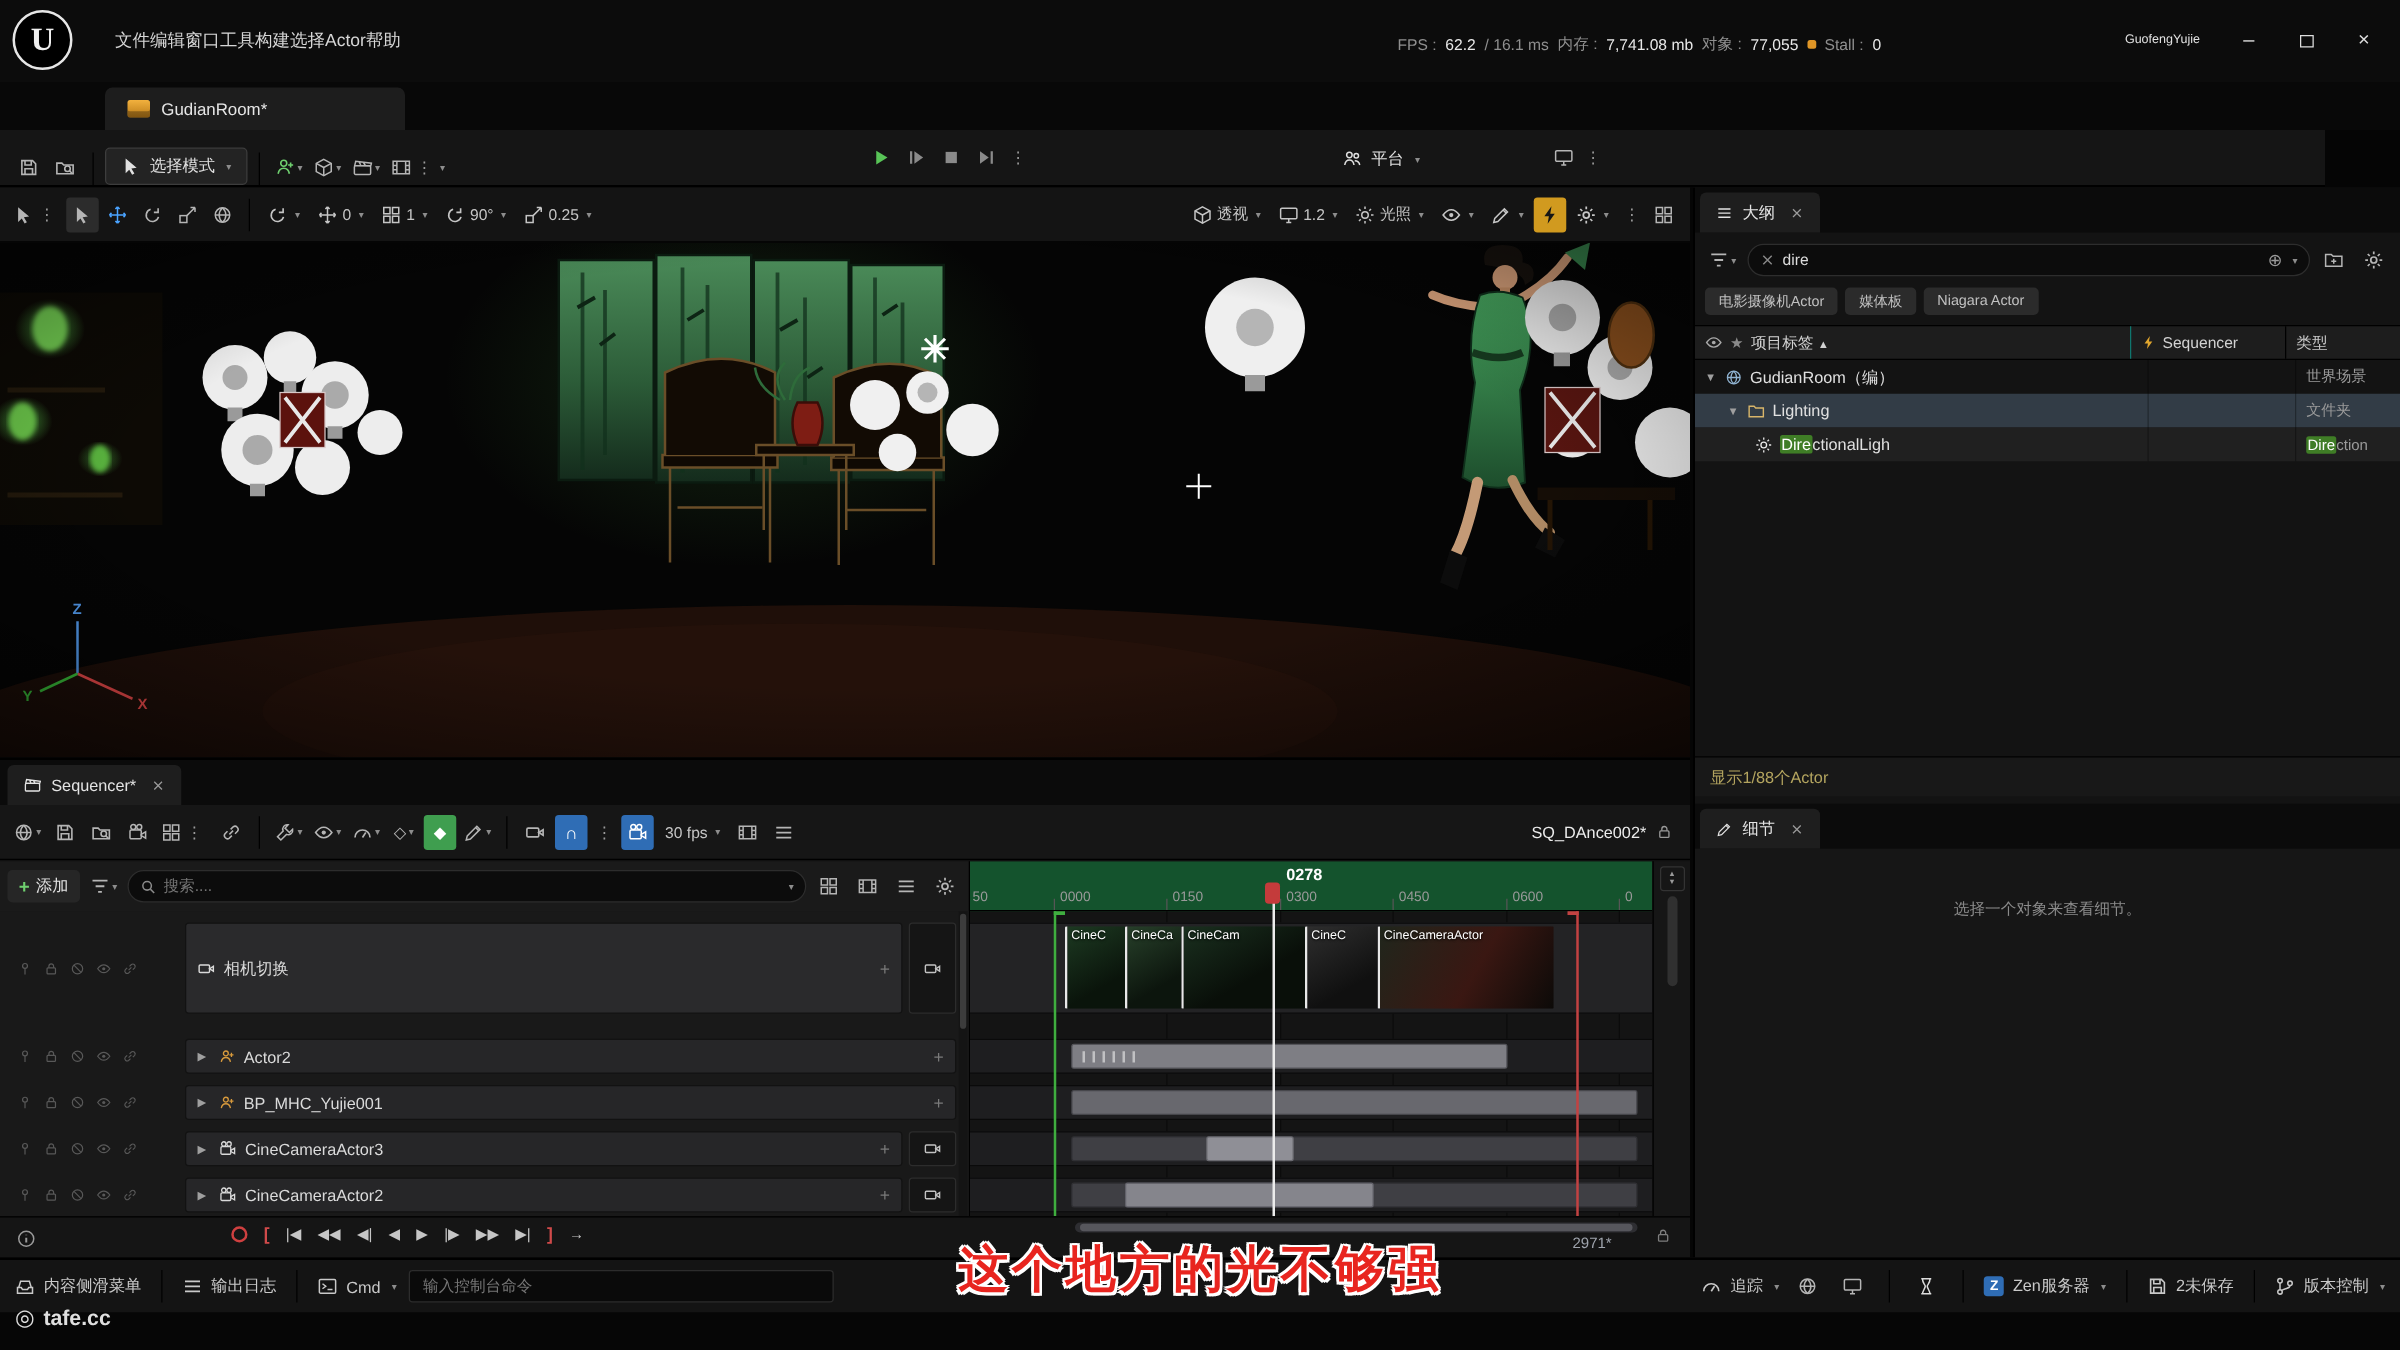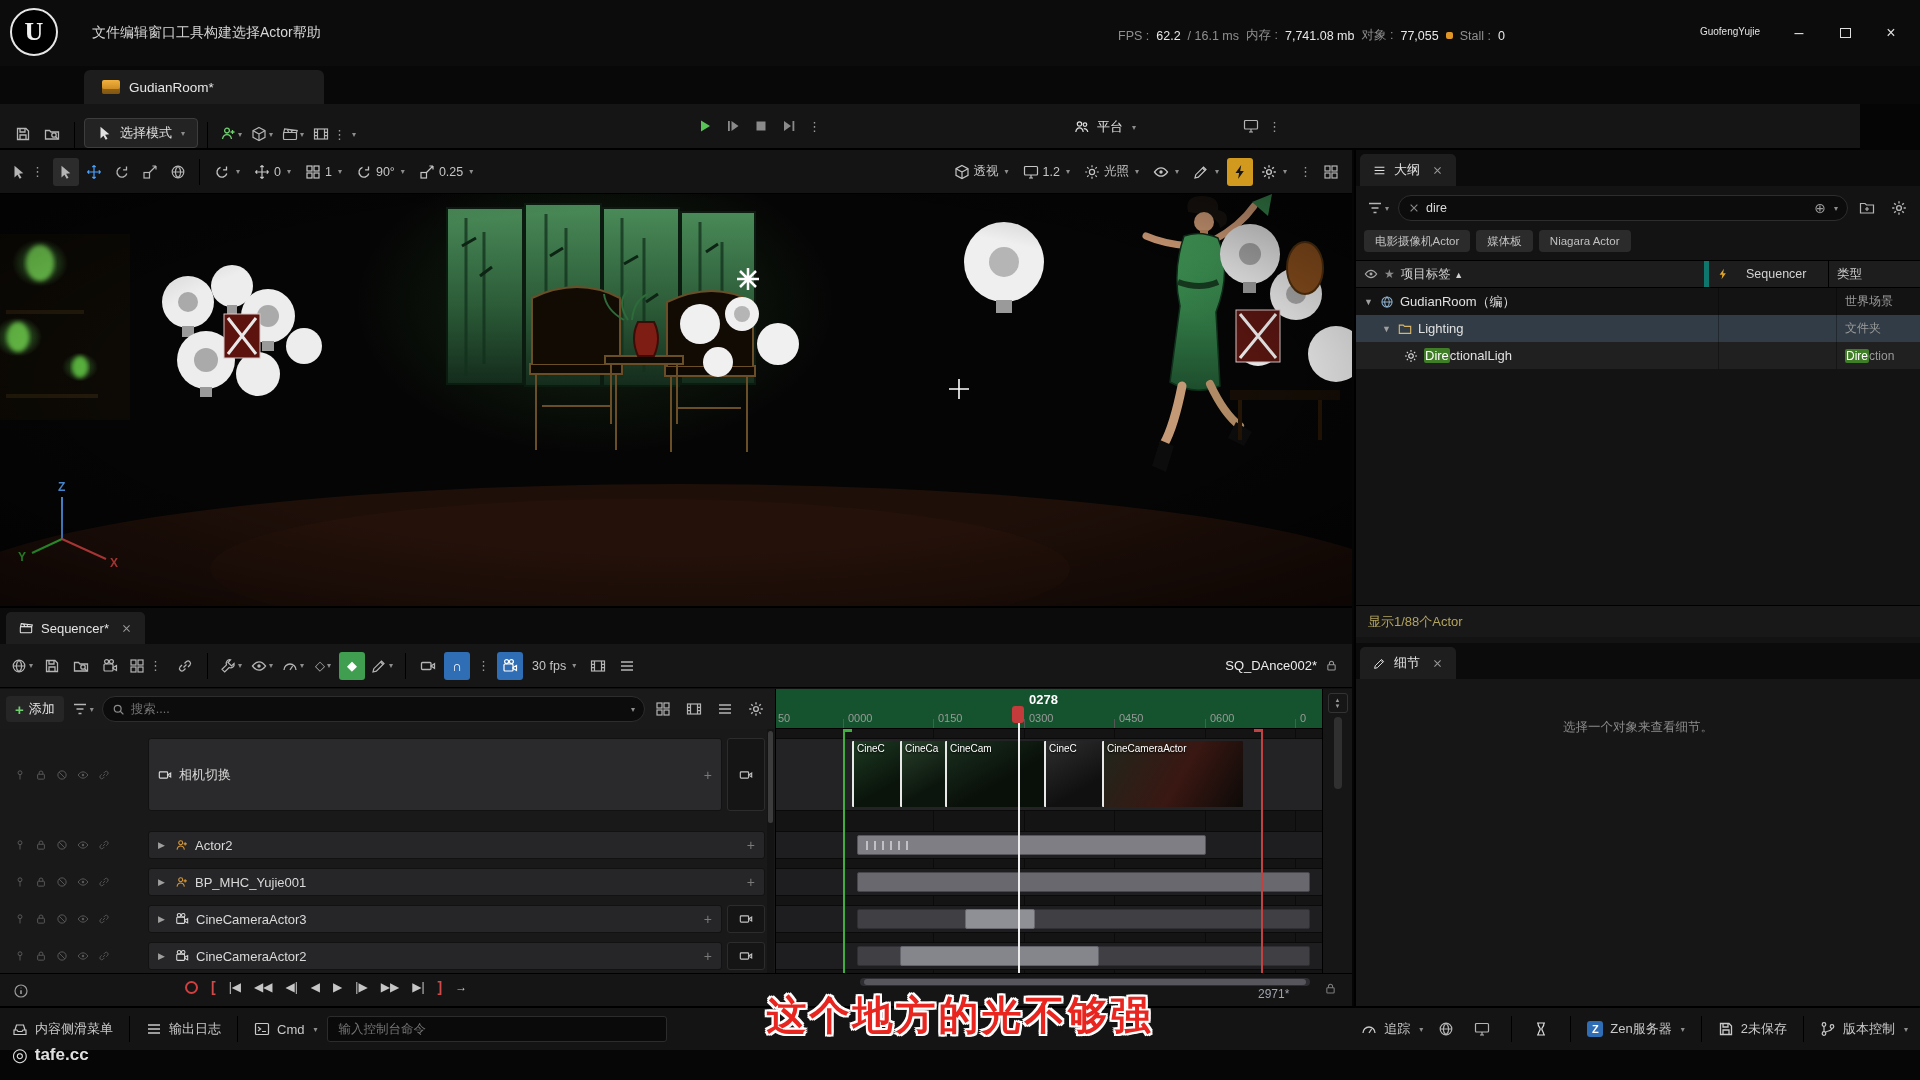--- a/index.html
+++ b/index.html
@@ -93,21 +93,21 @@
   #endframe{position:absolute;left:1258px;top:13px;font-size:12px;color:#9fa4ad}
   #tlock{position:absolute;left:1324px;top:8px;color:#7d7d7d}
   
   #rightpanel{position:absolute;left:1354px;top:150px;width:566px;height:856px;background:#131313;border-left:2px solid #000}
   .paneltabs{height:36px;background:#0b0b0b;display:flex;align-items:flex-end;padding-left:4px}
   #osearchrow{height:44px;display:flex;align-items:center;gap:6px;padding:0 8px}
   #chipsrow{display:flex;gap:6px;padding:0 8px 8px}
   .chip{height:22px;padding:0 11px;background:#2b2b2b;border-radius:4px;font-size:11.5px;color:#c0c0c0;display:flex;align-items:center}
   #ohead{height:28px;background:#1d1d1d;border-top:1px solid #000;border-bottom:1px solid #000;display:flex;align-items:center;padding:0 8px;font-size:12.5px;color:#d2d2d2;gap:6px}
   #ohead .star{color:#8a8a8a;font-size:12px}
-  .ocol-seq{width:118px;display:flex;align-items:center;gap:17px;border-left:5px solid #0f766e;padding-left:8px;height:100%}
+  .ocol-seq{width:118px;display:flex;align-items:center;gap:5px;border-left:1px solid #0f766e;padding-left:8px;height:100%}
   .ocol-type{width:84px;border-left:1px solid #000;padding-left:8px;height:100%;display:flex;align-items:center;color:#c9c9c9}
   .orow{height:27px;display:flex;align-items:center;padding-left:8px;font-size:13px;color:#e0e0e0}
   .orow .nm{flex:1;display:flex;align-items:center;gap:6px;overflow:hidden;white-space:nowrap}
   .orow .tp{width:84px;border-left:1px solid #00000055;padding-left:8px;color:#9a9a9a;font-size:12px;height:100%;display:flex;align-items:center;overflow:hidden;white-space:nowrap}
   .orow .sq{width:118px;height:100%;border-left:1px solid #00000055}
   .hl{background:#3f7d26;color:#fff;border-radius:2px;padding:0 1px}
   #ofooter{position:absolute;top:455px;left:0;right:0;height:32px;background:#181818;border-top:1px solid #000;display:flex;align-items:center;padding:0 12px;color:#b3a45f;font-size:13px}
   #dtabs{position:absolute;top:493px;left:0;right:0;height:36px;background:#0b0b0b;display:flex;align-items:flex-end;padding-left:4px}
   #dbody{position:absolute;top:529px;left:0;right:0;bottom:0;background:#161616}
   #dempty{margin-top:40px;text-align:center;color:#8b8b8b;font-size:12.5px}

